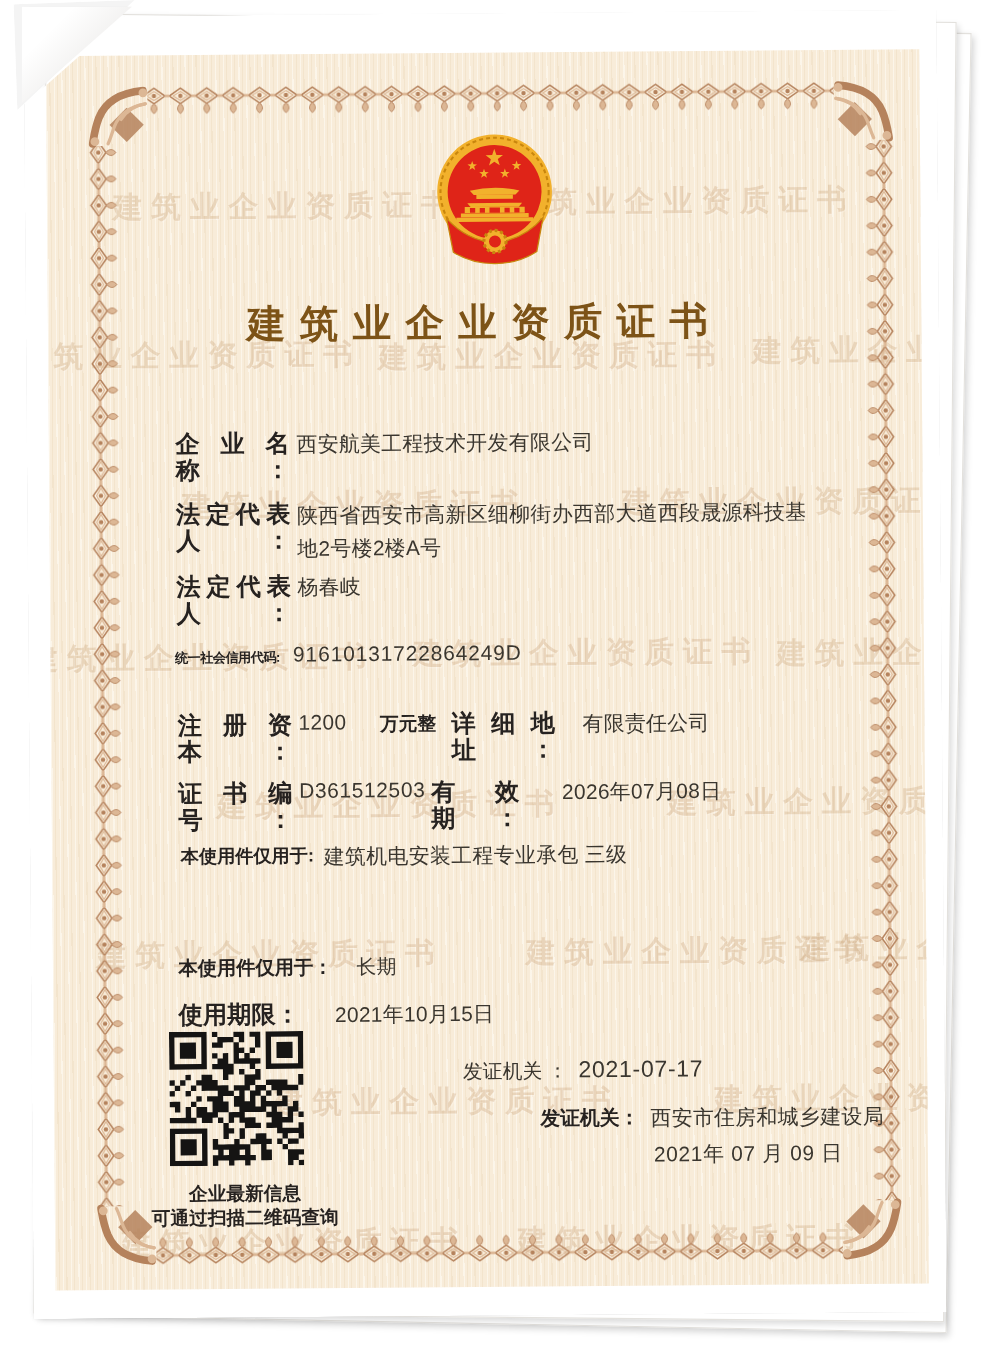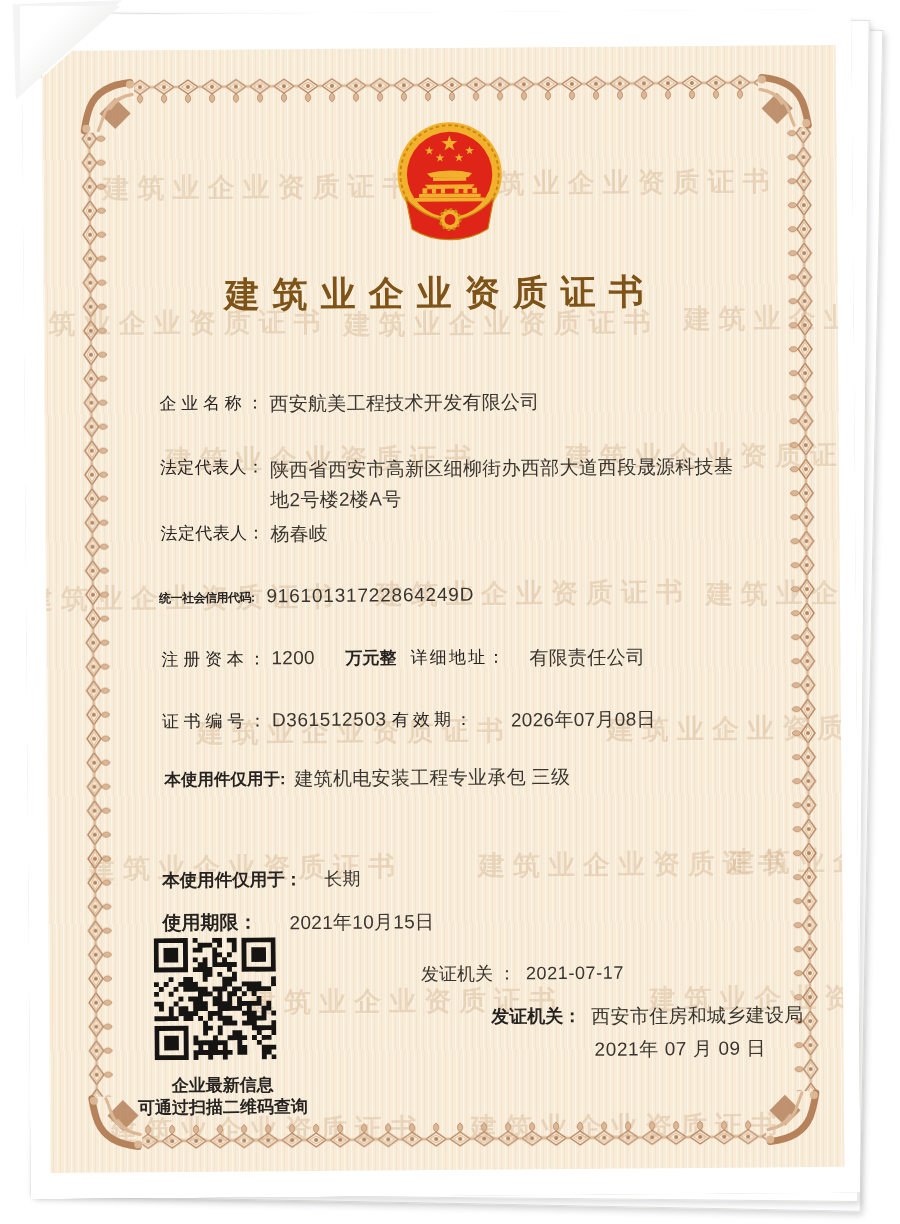--- a/index.html
+++ b/index.html
@@ -47,32 +47,32 @@
   .gold{fill:var(--emblem-gold)} .goldf{fill:var(--emblem-gold)}
   .redf{fill:var(--emblem-red)}
   .goldline{stroke:var(--emblem-gold-dark);fill:none}
   .red2{fill:var(--emblem-red);stroke:var(--emblem-gold-dark);stroke-width:1}
 
   .title{position:absolute;left:0;top:222px;width:100%;text-align:center;
     font-size:35px;font-weight:700;letter-spacing:13px;color:var(--title-ink)}
 
   .row{position:absolute;white-space:nowrap;font-size:19px;color:var(--value-ink)}
   .lbl{display:inline-block;white-space:normal;text-align:justify;text-align-last:justify;
-    font-weight:400;font-size:17px;color:var(--ink);vertical-align:top;line-height:24px}
+    font-weight:700;font-size:22px;color:var(--ink);vertical-align:top;line-height:24px}
   .lbl-n{display:inline-block;font-weight:700;font-size:16.5px;color:var(--ink);vertical-align:top;line-height:24px}
   .w104{width:104px;margin-right:6px}
   .val{font-weight:400;color:var(--value-ink);letter-spacing:.3px}
   .addr{display:inline-block;white-space:normal;width:468px;line-height:30px;vertical-align:top}
   .abs{position:absolute;top:0}
 
   .qr{position:absolute;left:105px;top:888px;width:122px;height:122px}
   .qr-cap{position:absolute;left:33px;top:1025px;width:280px;text-align:center;
     font-weight:700;font-size:17px;line-height:22px;color:var(--ink)}
   .dl{font-size:18px;color:var(--value-ink)}
-  .dl .val{font-size:18px;letter-spacing:.6px}
+  .dl .val{font-size:21px;letter-spacing:.6px}
   .date{font-size:19px;letter-spacing:.6px;color:var(--value-ink)}
 </style>
 </head>
 <body>
 
 <div class="scene">
   <div class="sheet sheet-c"></div>
   <div class="sheet sheet-b"></div>
 
   <div class="page">
@@ -207,21 +207,21 @@
 
         <div class="row" style="left:117px;top:717px">
           <span class="lbl-n">本使用件仅用于:</span><span class="val" style="margin-left:9px">建筑机电安装工程专业承包  三级</span>
         </div>
 
         <div class="row" style="left:114px;top:818px">
           <span class="lbl-n" style="font-size:17.5px">本使用件仅用于：</span><span class="val" style="margin-left:22px;font-size:18px">长期</span>
         </div>
 
         <div class="row" style="left:114px;top:861px">
-          <span class="lbl-n" style="font-size:19px">使用期限：</span><span class="val" style="margin-left:32px">2021年10月15日</span>
+          <span class="lbl-n" style="font-size:22px">使用期限：</span><span class="val" style="margin-left:32px">2021年10月15日</span>
         </div>
 
         <svg class="qr" id="qr-svg" viewBox="0 0 125 125">
             <path d="M40 0h5v5h-5zM60 0h5v5h-5zM65 0h5v5h-5zM75 0h5v5h-5zM80 0h5v5h-5zM45 5h5v5h-5zM50 5h5v5h-5zM55 5h5v5h-5zM65 5h5v5h-5zM80 5h5v5h-5zM40 10h5v5h-5zM45 10h5v5h-5zM60 10h5v5h-5zM80 10h5v5h-5zM60 15h5v5h-5zM65 15h5v5h-5zM75 15h5v5h-5zM40 20h5v5h-5zM50 20h5v5h-5zM60 20h5v5h-5zM70 20h5v5h-5zM45 25h5v5h-5zM50 25h5v5h-5zM60 25h5v5h-5zM65 25h5v5h-5zM70 25h5v5h-5zM75 25h5v5h-5zM80 25h5v5h-5zM40 30h5v5h-5zM45 30h5v5h-5zM50 30h5v5h-5zM55 30h5v5h-5zM75 30h5v5h-5zM50 35h5v5h-5zM55 35h5v5h-5zM65 35h5v5h-5zM80 35h5v5h-5zM15 40h5v5h-5zM30 40h5v5h-5zM35 40h5v5h-5zM50 40h5v5h-5zM70 40h5v5h-5zM75 40h5v5h-5zM80 40h5v5h-5zM120 40h5v5h-5zM0 45h5v5h-5zM10 45h5v5h-5zM25 45h5v5h-5zM30 45h5v5h-5zM35 45h5v5h-5zM40 45h5v5h-5zM70 45h5v5h-5zM75 45h5v5h-5zM90 45h5v5h-5zM95 45h5v5h-5zM100 45h5v5h-5zM105 45h5v5h-5zM120 45h5v5h-5zM5 50h5v5h-5zM20 50h5v5h-5zM30 50h5v5h-5zM35 50h5v5h-5zM40 50h5v5h-5zM45 50h5v5h-5zM50 50h5v5h-5zM60 50h5v5h-5zM65 50h5v5h-5zM70 50h5v5h-5zM80 50h5v5h-5zM85 50h5v5h-5zM95 50h5v5h-5zM100 50h5v5h-5zM105 50h5v5h-5zM110 50h5v5h-5zM115 50h5v5h-5zM0 55h5v5h-5zM15 55h5v5h-5zM45 55h5v5h-5zM50 55h5v5h-5zM55 55h5v5h-5zM65 55h5v5h-5zM75 55h5v5h-5zM80 55h5v5h-5zM90 55h5v5h-5zM100 55h5v5h-5zM25 60h5v5h-5zM35 60h5v5h-5zM40 60h5v5h-5zM45 60h5v5h-5zM60 60h5v5h-5zM65 60h5v5h-5zM75 60h5v5h-5zM85 60h5v5h-5zM105 60h5v5h-5zM0 65h5v5h-5zM5 65h5v5h-5zM20 65h5v5h-5zM40 65h5v5h-5zM45 65h5v5h-5zM50 65h5v5h-5zM60 65h5v5h-5zM65 65h5v5h-5zM70 65h5v5h-5zM75 65h5v5h-5zM85 65h5v5h-5zM90 65h5v5h-5zM95 65h5v5h-5zM100 65h5v5h-5zM105 65h5v5h-5zM115 65h5v5h-5zM5 70h5v5h-5zM15 70h5v5h-5zM25 70h5v5h-5zM30 70h5v5h-5zM40 70h5v5h-5zM45 70h5v5h-5zM50 70h5v5h-5zM65 70h5v5h-5zM70 70h5v5h-5zM75 70h5v5h-5zM80 70h5v5h-5zM85 70h5v5h-5zM95 70h5v5h-5zM110 70h5v5h-5zM115 70h5v5h-5zM15 75h5v5h-5zM25 75h5v5h-5zM30 75h5v5h-5zM35 75h5v5h-5zM40 75h5v5h-5zM55 75h5v5h-5zM60 75h5v5h-5zM65 75h5v5h-5zM90 75h5v5h-5zM95 75h5v5h-5zM100 75h5v5h-5zM110 75h5v5h-5zM120 75h5v5h-5zM0 80h5v5h-5zM5 80h5v5h-5zM10 80h5v5h-5zM15 80h5v5h-5zM20 80h5v5h-5zM30 80h5v5h-5zM35 80h5v5h-5zM45 80h5v5h-5zM55 80h5v5h-5zM65 80h5v5h-5zM70 80h5v5h-5zM75 80h5v5h-5zM95 80h5v5h-5zM100 80h5v5h-5zM105 80h5v5h-5zM110 80h5v5h-5zM50 85h5v5h-5zM70 85h5v5h-5zM75 85h5v5h-5zM80 85h5v5h-5zM90 85h5v5h-5zM95 85h5v5h-5zM100 85h5v5h-5zM120 85h5v5h-5zM50 90h5v5h-5zM55 90h5v5h-5zM65 90h5v5h-5zM100 90h5v5h-5zM105 90h5v5h-5zM110 90h5v5h-5zM115 90h5v5h-5zM120 90h5v5h-5zM50 95h5v5h-5zM65 95h5v5h-5zM80 95h5v5h-5zM85 95h5v5h-5zM105 95h5v5h-5zM120 95h5v5h-5zM40 100h5v5h-5zM60 100h5v5h-5zM75 100h5v5h-5zM80 100h5v5h-5zM85 100h5v5h-5zM90 100h5v5h-5zM100 100h5v5h-5zM110 100h5v5h-5zM115 100h5v5h-5zM40 105h5v5h-5zM45 105h5v5h-5zM50 105h5v5h-5zM55 105h5v5h-5zM60 105h5v5h-5zM65 105h5v5h-5zM70 105h5v5h-5zM85 105h5v5h-5zM105 105h5v5h-5zM45 110h5v5h-5zM55 110h5v5h-5zM60 110h5v5h-5zM70 110h5v5h-5zM85 110h5v5h-5zM90 110h5v5h-5zM110 110h5v5h-5zM115 110h5v5h-5zM120 110h5v5h-5zM40 115h5v5h-5zM45 115h5v5h-5zM50 115h5v5h-5zM55 115h5v5h-5zM60 115h5v5h-5zM65 115h5v5h-5zM70 115h5v5h-5zM75 115h5v5h-5zM85 115h5v5h-5zM90 115h5v5h-5zM110 115h5v5h-5zM115 115h5v5h-5zM40 120h5v5h-5zM55 120h5v5h-5zM70 120h5v5h-5zM110 120h5v5h-5zM120 120h5v5h-5z" fill="#151413"></path>
             <path d="M0 0h35v35h-35z M5 5v25h25v-25z M10 10h15v15h-15zM90 0h35v35h-35z M95 5v25h25v-25z M100 10h15v15h-15zM0 90h35v35h-35z M5 95v25h25v-25z M10 100h15v15h-15z" fill="#151413" fill-rule="evenodd"></path>
           </svg>
 
         <div class="row dl" style="left:372px;top:914px">
           <span>发证机关 ：</span><span class="val" style="margin-left:10px">2021-07-17</span>
         </div>

